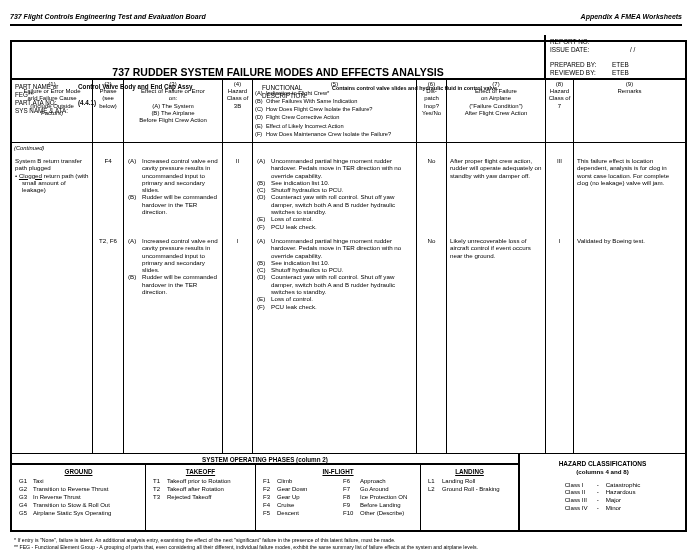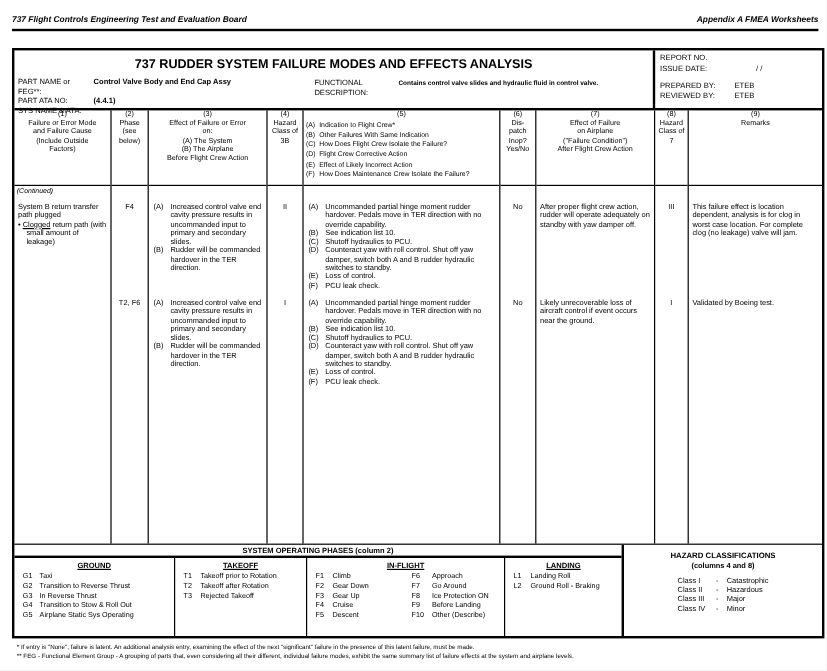--- a/index.html
+++ b/index.html
@@ -9,21 +9,21 @@
 
   .doc-header { position: absolute; left: 10px; right: 7px; top: 13px;
     display: flex; justify-content: space-between;
     font-size: 7px; font-style: italic; font-weight: bold;
     border-bottom: 2px solid #000; padding-bottom: 4px; }
 
   .ws { position: absolute; left: 10px; top: 40px; width: 677px; height: 492px;
     border: 2px solid #000; display: flex; flex-direction: column; background: #fff; }
 
   
-  .title-row { height: 50px; display: flex; border-bottom: 2px solid #000; }
+  .title-row { height: 38px; display: flex; border-bottom: 2px solid #000; align-items: flex-end; }
   .title-left { flex: 1; position: relative; }
   .ws-title { text-align: center; font-weight: bold; font-size: 10.5px; margin-top: 6px; }
   .part-lines { position: absolute; left: 3px; top: 23px; font-size: 6.3px; line-height: 8px; }
   .part-line { display: flex; }
   .part-line .lbl { width: 63px; }
   .part-line .val { font-weight: bold; }
   .func { position: absolute; left: 250px; top: 24px; font-size: 6.3px; line-height: 8px; }
   .func-val { position: absolute; left: 320px; top: 25px; width: 195px; font-size: 5.4px; font-weight: bold; line-height: 6.5px; }
   .report-block { width: 141px; border-left: 2px solid #000; font-size: 6.4px; line-height: 8.6px; padding: 3px 0 0 4px; }
   .rep-line { display: flex; }

